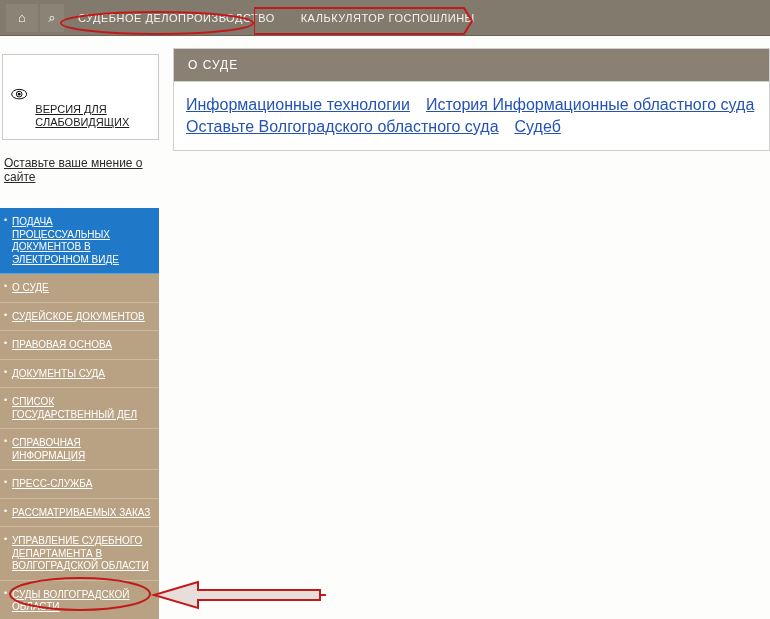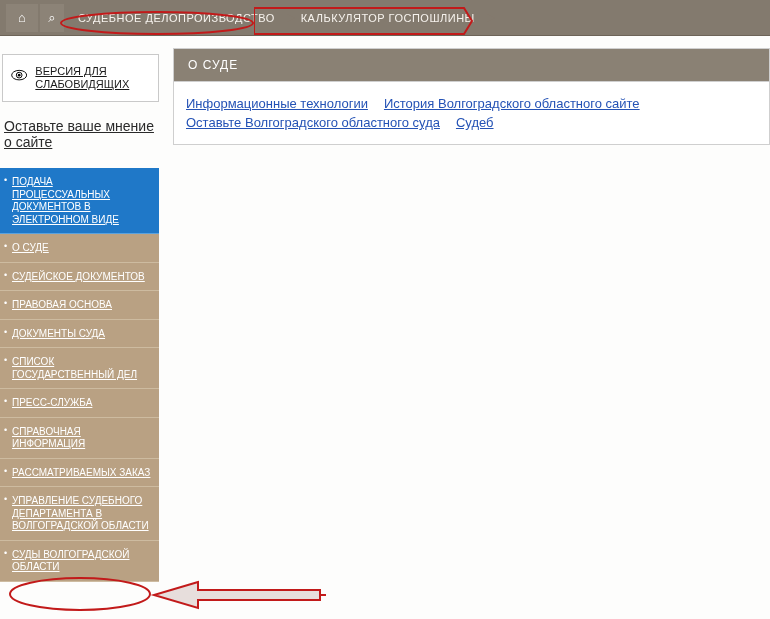--- a/index.html
+++ b/index.html
@@ -74,26 +74,27 @@
   }
   .access-box .eye-icon {
     width: 24px;
     height: 18px;
   }
   .access-box a {
     color: #1a1a1a;
     text-decoration: underline;
     font-size: 11px;
     line-height: 1.2;
+    margin-top: 38px;
   }
 
   .feedback {
-    font-size: 14px;
+    font-size: 12px;
     color: #2a2a2a;
-    padding: 16px 4px 18px 4px;
+    padding: 16px 4px 24px 4px;
     display: block;
   }
 
   .sidemenu {
     list-style: none;
   }
   .sidemenu li {
     background: #b9a183;
     color: #fff;
     font-size: 10px;
@@ -138,21 +139,21 @@
     min-height: 60px;
   }
   .sublinks {
     display: flex;
     flex-wrap: wrap;
     gap: 4px 16px;
   }
   .sublinks a {
     color: #2452b5;
     text-decoration: underline;
-    font-size: 13px;
+    font-size: 16px;
     white-space: nowrap;
   }
 
   
   .annot { position: absolute; pointer-events: none; }
   .ellipse1 { left:58px; top:10px; width:198px; height:26px; }
   .ellipse2 { left:8px; top:576px; width:144px; height:36px; }
   .arrowbox { left:254px; top:6px; width:220px; height:30px; }
   .arrowright { left:150px; top:576px; width:178px; height:38px; }
 </style>
@@ -190,34 +191,34 @@
 
     <a class="feedback" href="#">Оставьте ваше мнение о сайте</a>
 
     <ul class="sidemenu">
       <li class="active"><span>ПОДАЧА ПРОЦЕССУАЛЬНЫХ ДОКУМЕНТОВ В ЭЛЕКТРОННОМ ВИДЕ</span></li>
       <li><span>О СУДЕ</span></li>
       <li><span>СУДЕЙСКОЕ ДОКУМЕНТОВ</span></li>
       <li><span>ПРАВОВАЯ ОСНОВА</span></li>
       <li><span>ДОКУМЕНТЫ СУДА</span></li>
       <li><span>СПИСОК ГОСУДАРСТВЕННЫЙ ДЕЛ</span></li>
+      <li><span>СПРАВОЧНАЯ ИНФОРМАЦИЯ</span></li>
       <li><span>ПРЕСС-СЛУЖБА</span></li>
-      <li><span>СПРАВОЧНАЯ ИНФОРМАЦИЯ</span></li>
       <li><span>РАССМАТРИВАЕМЫХ ЗАКАЗ</span></li>
       <li><span>УПРАВЛЕНИЕ СУДЕБНОГО ДЕПАРТАМЕНТА В ВОЛГОГРАДСКОЙ ОБЛАСТИ</span></li>
       <li><span>СУДЫ ВОЛГОГРАДСКОЙ ОБЛАСТИ</span></li>
     </ul>
   </div>
 
   <div class="maincol">
     <div class="page-title-bar">О СУДЕ</div>
     <div class="content-card">
       <div class="sublinks">
         <a href="#">Информационные технологии</a>
-        <a href="#">История Волгоградского областного сайте</a>
+        <a href="#">История Информационные областного суда</a>
         <a href="#">Оставьте Волгоградского областного суда</a>
         <a href="#">Судеб</a>
       </div>
     </div>
   </div>
 </div>
 
 <svg class="annot ellipse1" viewBox="0 0 198 26">
   <ellipse cx="99" cy="13" rx="96" ry="11" fill="none" stroke="#c21a1a" stroke-width="2"></ellipse>
 </svg>

